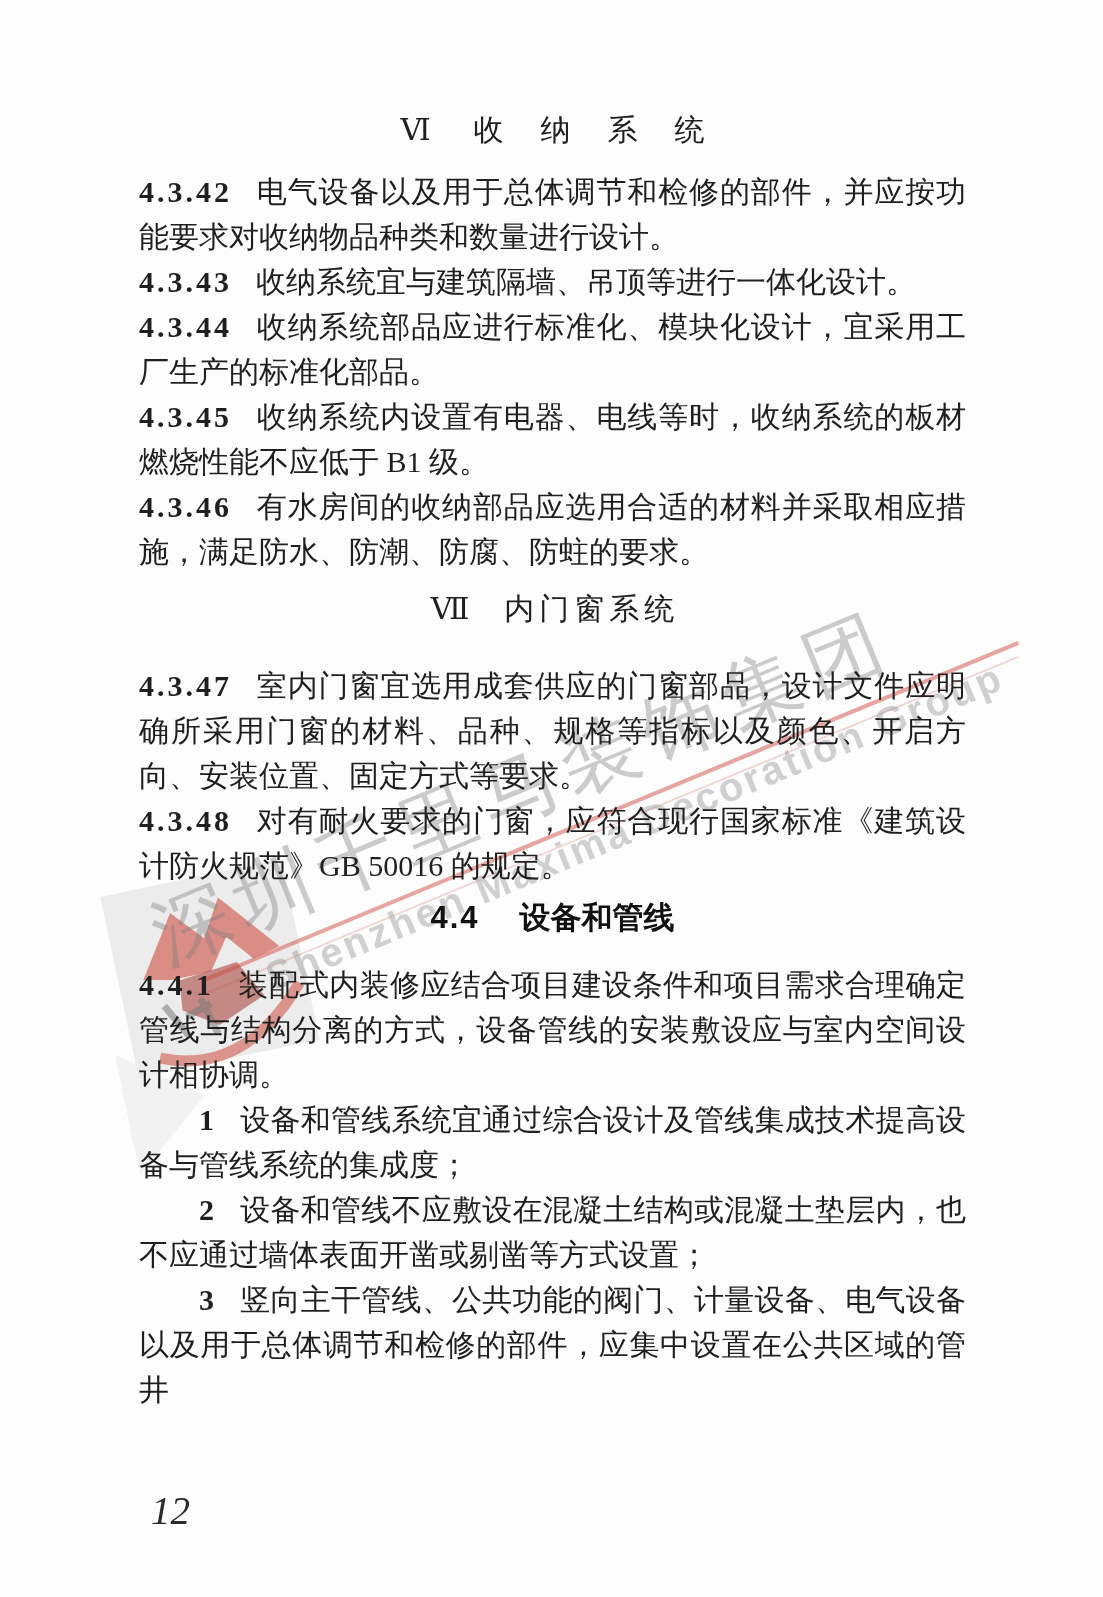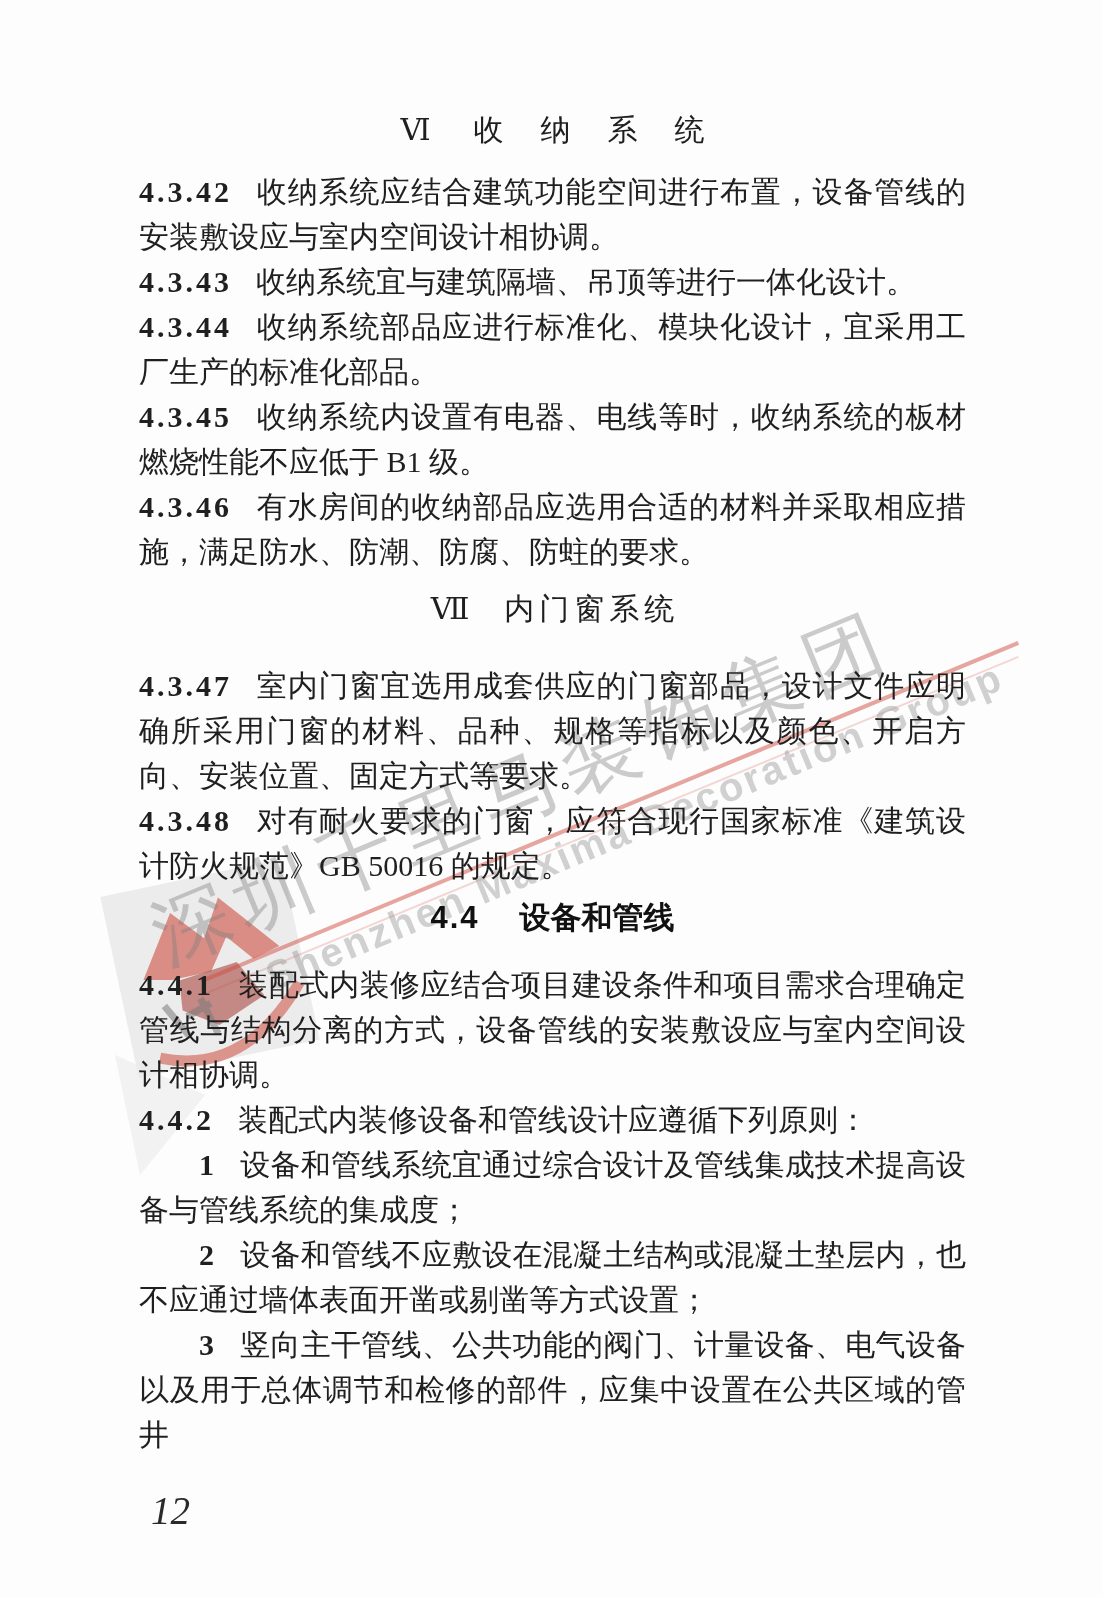--- a/index.html
+++ b/index.html
@@ -105,30 +105,29 @@
     <div class="wm-line secondary"></div>
 
     <div class="wm-text">
       <div class="wm-cn">深圳千里马装饰集团</div>
       <div class="wm-en">Shenzhen Maxima Decoration Group</div>
     </div>
   </div>
 
   <main class="content">
       <h2 class="roman-heading wide"><span class="roman">Ⅵ</span><span class="htitle">收纳系统</span></h2>
-      <p class="clause"><b class="cnum">4.3.42</b><span class="ctext">收纳系统应结合建筑功能空间进行布置，设备管线的安装敷设应与室内空间设计相协调。</span></p>
+      <p class="clause"><b class="cnum">4.3.42</b><span class="ctext">电气设备以及用于总体调节和检修的部件，并应按功能要求对收纳物品种类和数量进行设计。</span></p>
       <p class="clause"><b class="cnum">4.3.43</b><span class="ctext">收纳系统宜与建筑隔墙、吊顶等进行一体化设计。</span></p>
       <p class="clause"><b class="cnum">4.3.44</b><span class="ctext">收纳系统部品应进行标准化、模块化设计，宜采用工厂生产的标准化部品。</span></p>
       <p class="clause"><b class="cnum">4.3.45</b><span class="ctext">收纳系统内设置有电器、电线等时，收纳系统的板材燃烧性能不应低于 B1 级。</span></p>
       <p class="clause"><b class="cnum">4.3.46</b><span class="ctext">有水房间的收纳部品应选用合适的材料并采取相应措施，满足防水、防潮、防腐、防蛀的要求。</span></p>
       <h2 class="roman-heading narrow second"><span class="roman">Ⅶ</span><span class="htitle">内门窗系统</span></h2>
       <p class="clause"><b class="cnum">4.3.47</b><span class="ctext">室内门窗宜选用成套供应的门窗部品，设计文件应明确所采用门窗的材料、品种、规格等指标以及颜色、开启方向、安装位置、固定方式等要求。</span></p>
       <p class="clause"><b class="cnum">4.3.48</b><span class="ctext">对有耐火要求的门窗，应符合现行国家标准《建筑设计防火规范》GB 50016 的规定。</span></p>
       <h3 class="section-heading"><span class="num">4.4</span><span class="htitle">设备和管线</span></h3>
       <p class="clause"><b class="cnum">4.4.1</b><span class="ctext">装配式内装修应结合项目建设条件和项目需求合理确定管线与结构分离的方式，设备管线的安装敷设应与室内空间设计相协调。</span></p>
-      <p class="clause"><b class="cnum">4.4.2</b><span class="ctext">装配式内装修设备和管线设计应遵循下列原则：</span></p>
       <p class="clause list-item"><b class="cnum">1</b><span class="ctext">设备和管线系统宜通过综合设计及管线集成技术提高设备与管线系统的集成度；</span></p>
       <p class="clause list-item"><b class="cnum">2</b><span class="ctext">设备和管线不应敷设在混凝土结构或混凝土垫层内，也不应通过墙体表面开凿或剔凿等方式设置；</span></p>
       <p class="clause list-item"><b class="cnum">3</b><span class="ctext">竖向主干管线、公共功能的阀门、计量设备、电气设备以及用于总体调节和检修的部件，应集中设置在公共区域的管井</span></p>
     </main>
 
   <div class="page-number">12</div>
 </div>
 
 </body></html>

